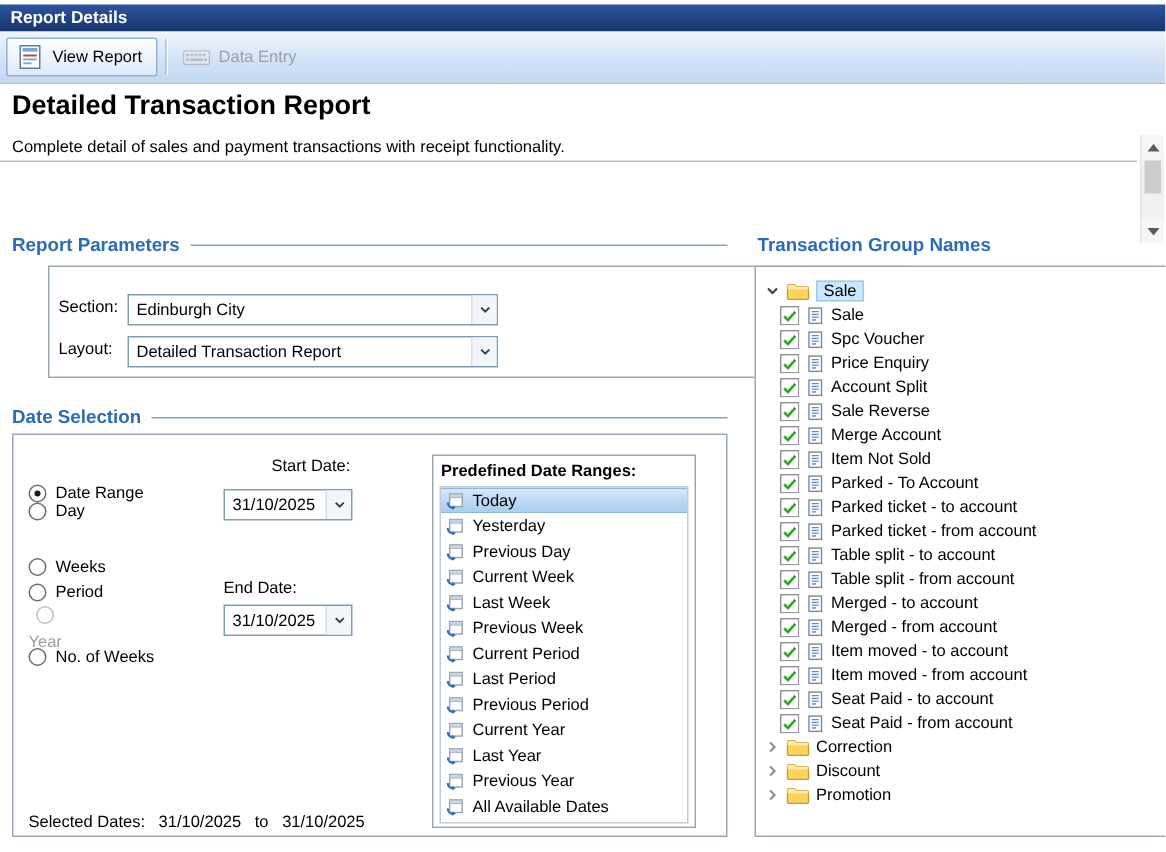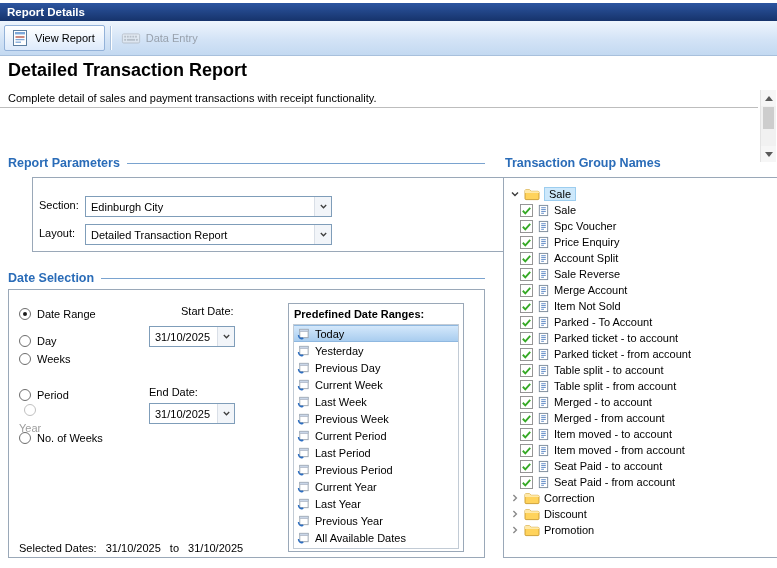--- a/index.html
+++ b/index.html
@@ -206,29 +206,29 @@
       </span>
   </div>
 </div>
 
 <div class="sec-h" style="left:8px; top:271px; width:477px;">
   <span>Date Selection</span>
     <div class="rule"></div>
 </div>
 <div class="gbox" style="left:8px; top:289px; width:477px; height:269px;">
 
-  <div class="radio-row" style="left:10px; top:17px;">
+  <div class="radio-row" style="left:10px; top:32px;">
     <span class="rdot on"></span>
     <span>Date Range</span>
   </div>
   <div class="radio-row" style="left:10px; top:44px;">
     <span class="rdot"></span>
     <span>Day</span>
   </div>
-  <div class="radio-row" style="left:10px; top:62px;">
+  <div class="radio-row" style="left:10px; top:81px;">
     <span class="rdot"></span>
     <span>Weeks</span>
   </div>
   <div class="radio-row" style="left:10px; top:98px;">
     <span class="rdot"></span>
     <span>Period</span>
   </div>
   <div class="radio-row disabled" style="left:10px; top:114px;flex-direction:column;">
     <span class="rdot"></span>
     <span>Year</span>

